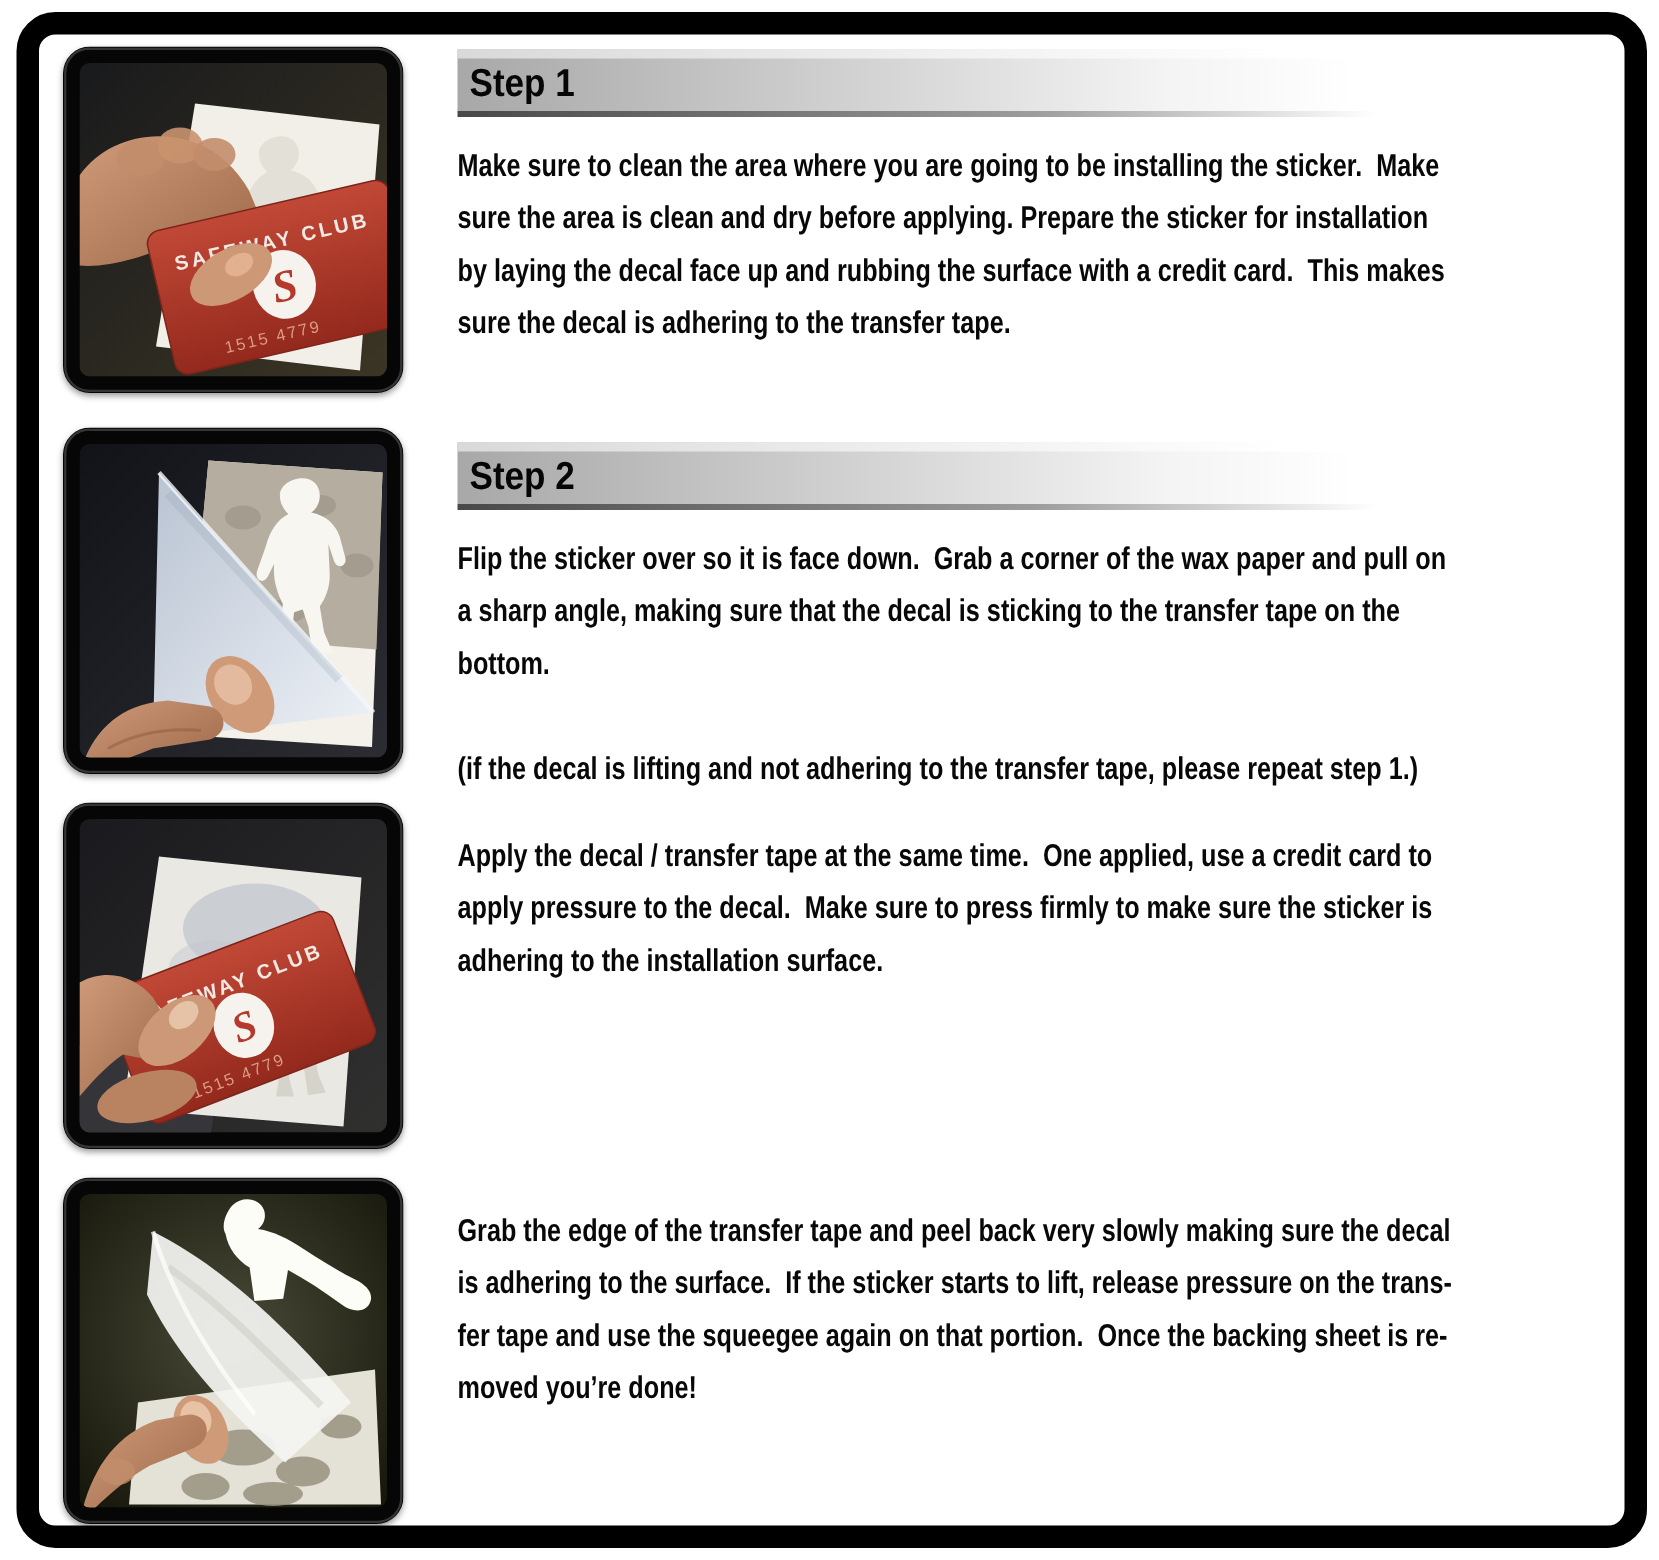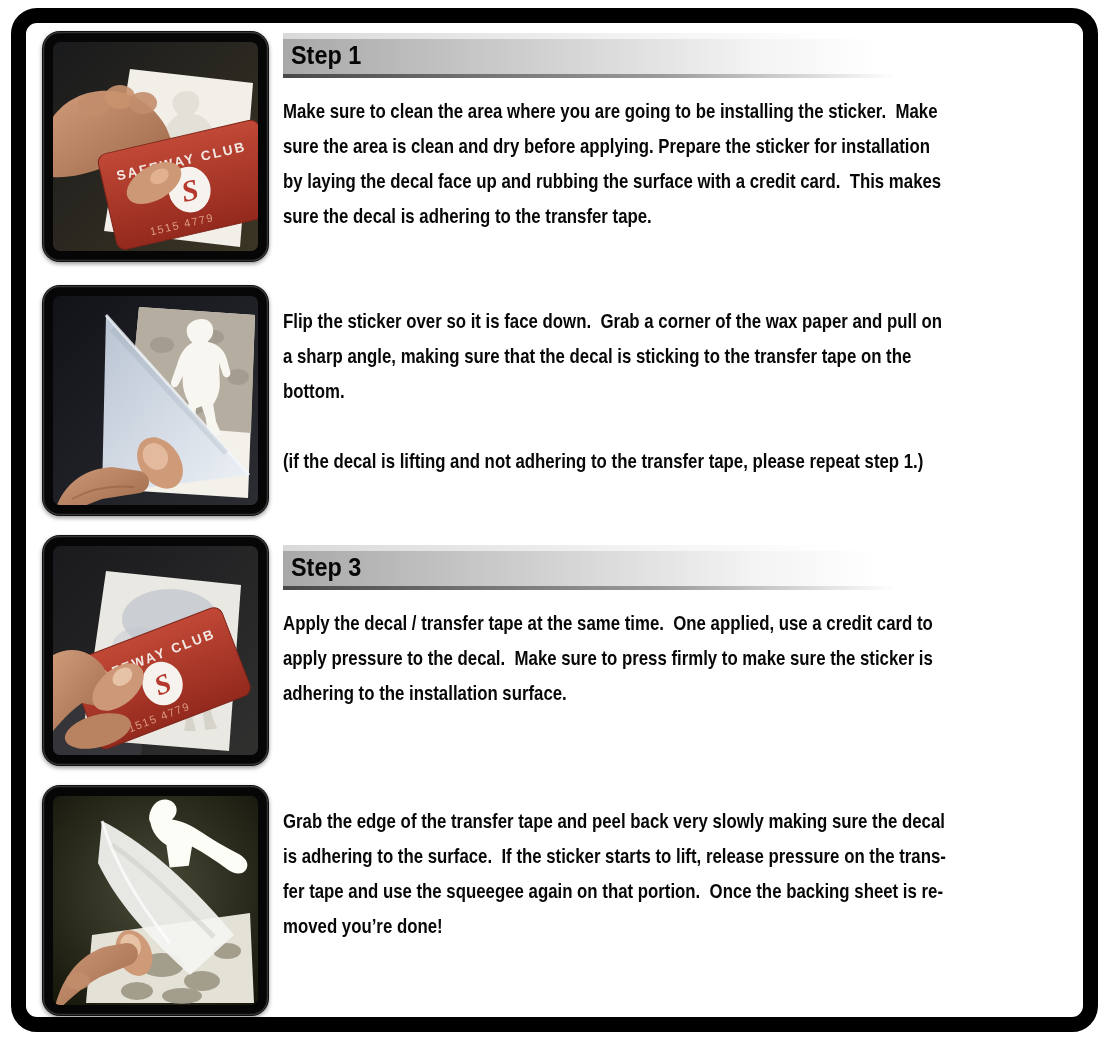--- a/index.html
+++ b/index.html
@@ -3,21 +3,21 @@
 <meta charset="utf-8">
 <style>
   html,body{margin:0;padding:0;background:#fff;overflow:hidden;}
   .page{position:relative;width:1106px;height:1040px;background:#ffffff;
         font-family:"Liberation Sans",sans-serif;color:#0a0a0a;}
   .page-frame{position:absolute;left:11px;top:8px;right:8px;bottom:8px;
         border:15px solid #000;border-radius:26px;pointer-events:none;z-index:5;}
   .row{position:absolute;left:0;width:1106px;}
   .photo{position:absolute;left:42px;top:1px;width:227px;height:231px;}
   .photo svg{display:block;filter:drop-shadow(0 2px 2px rgba(0,0,0,.4));}
-  .content{position:absolute;left:283px;top:0;width:780px;}
+  .content{position:absolute;left:305px;top:0;width:780px;}
   .step-bar{position:relative;height:41px;width:766px;margin-top:11px;
         background:linear-gradient(90deg,#a8a8a8 0%,#d6d6d6 38%,#f4f4f4 62%,#ffffff 78%);}
   .row-first .step-bar{margin-top:3px;}
   .step-bar::before{content:"";position:absolute;left:0;top:0;width:100%;height:6px;
         background:linear-gradient(90deg,#d9d9d9 0%,#f2f2f2 45%,#ffffff 72%);}
   .step-bar::after{content:"";position:absolute;left:0;bottom:-4px;width:100%;height:4px;
         background:linear-gradient(90deg,#484848 0%,#9c9c9c 50%,#ffffff 80%);}
   .step-title{position:absolute;left:8px;top:9px;font-size:26px;font-weight:bold;
         letter-spacing:0;line-height:1;transform:scaleX(.9);transform-origin:left top;
         color:#060606;}
@@ -136,20 +136,23 @@
           <g transform="rotate(-35 118 178)">
             <ellipse cx="118" cy="178" rx="20" ry="28" fill="#cf9a78"></ellipse>
             <ellipse cx="118" cy="170" rx="12" ry="14" fill="#e8c0a4" opacity=".85"></ellipse>
           </g>
           <path d="M11,231 C20,200 40,184 70,182 L98,186 C110,190 110,204 98,208 L60,214 C40,222 24,228 11,231 Z" fill="url(#g-skin)"></path>
           <path d="M30,214 C48,204 70,200 92,202" stroke="#8a5a40" stroke-width="2" opacity=".5" fill="none"></path>
         </g>
       </svg>
     </figure>
     <div class="content">
+      <div class="step-bar">
+        <span class="step-title">Step 2</span>
+      </div>
       <div class="step-text">Flip the sticker over so it is face down.  Grab a corner of the wax paper and pull on
 a sharp angle, making sure that the decal is sticking to the transfer tape on the
 bottom.
 
 (if the decal is lifting and not adhering to the transfer tape, please repeat step 1.)</div>
     </div>
   </section>
 
   <section class="row" style="top:534px">
     <figure class="photo" style="margin:0">
@@ -178,23 +181,20 @@
           <path d="M11,120 C30,110 48,116 60,130 L72,150 C78,162 72,172 60,172 L40,168 C28,176 18,188 11,196 Z" fill="url(#g-skin)"></path>
           <g transform="rotate(-40 76 152)">
             <ellipse cx="76" cy="152" rx="30" ry="18" fill="#cd9877"></ellipse>
             <ellipse cx="86" cy="147" rx="11" ry="8" fill="#e9c6ab" opacity=".9"></ellipse>
           </g>
           <ellipse cx="56" cy="196" rx="34" ry="16" transform="rotate(-15 56 196)" fill="#b98362"></ellipse>
         </g>
       </svg>
     </figure>
     <div class="content">
-      <div class="step-bar">
-        <span class="step-title">Step 3</span>
-      </div>
       <div class="step-text">Apply the decal / transfer tape at the same time.  One applied, use a credit card to
 apply pressure to the decal.  Make sure to press firmly to make sure the sticker is
 adhering to the installation surface.</div>
     </div>
   </section>
 
   <section class="row" style="top:784px">
     <figure class="photo" style="margin:0">
       <svg width="227" height="231" viewBox="0 0 227 231">
         <defs>

